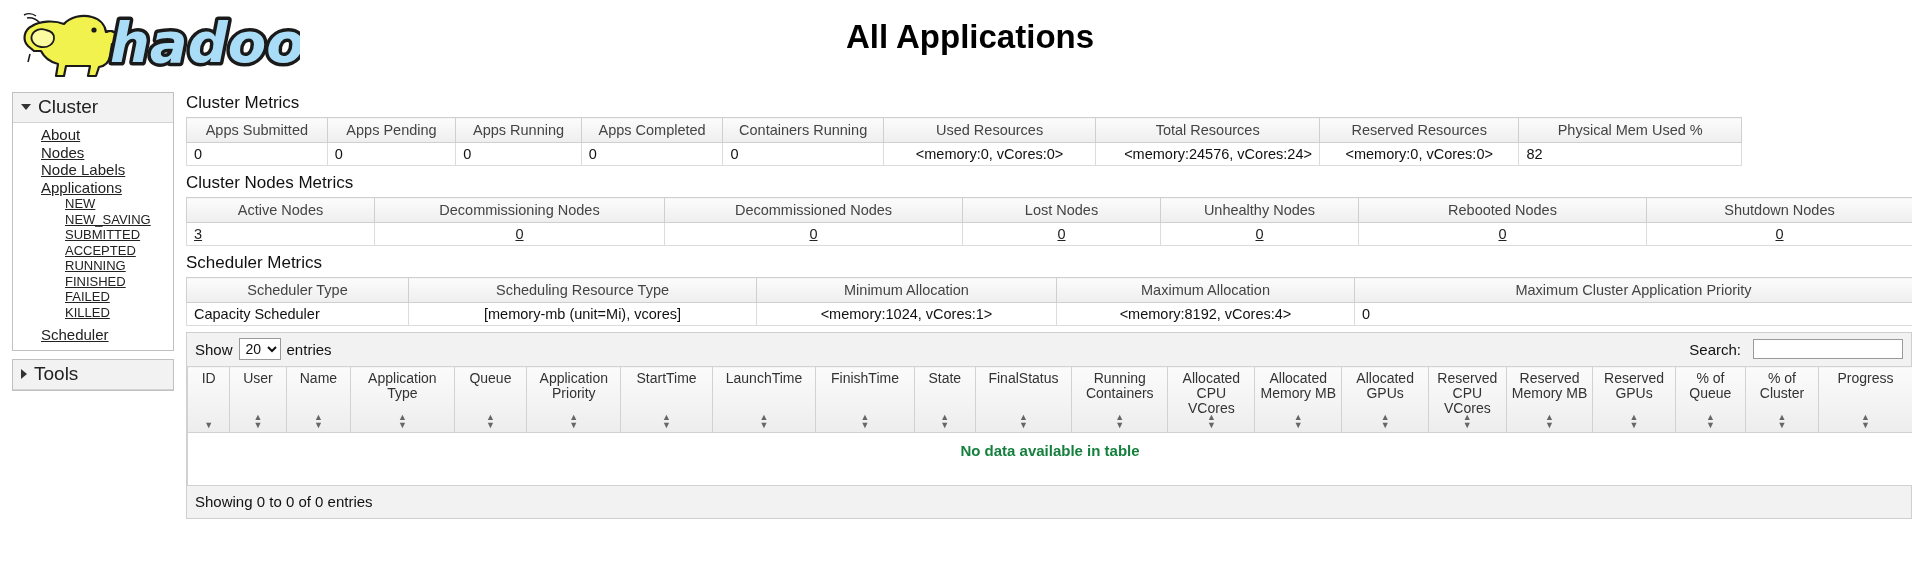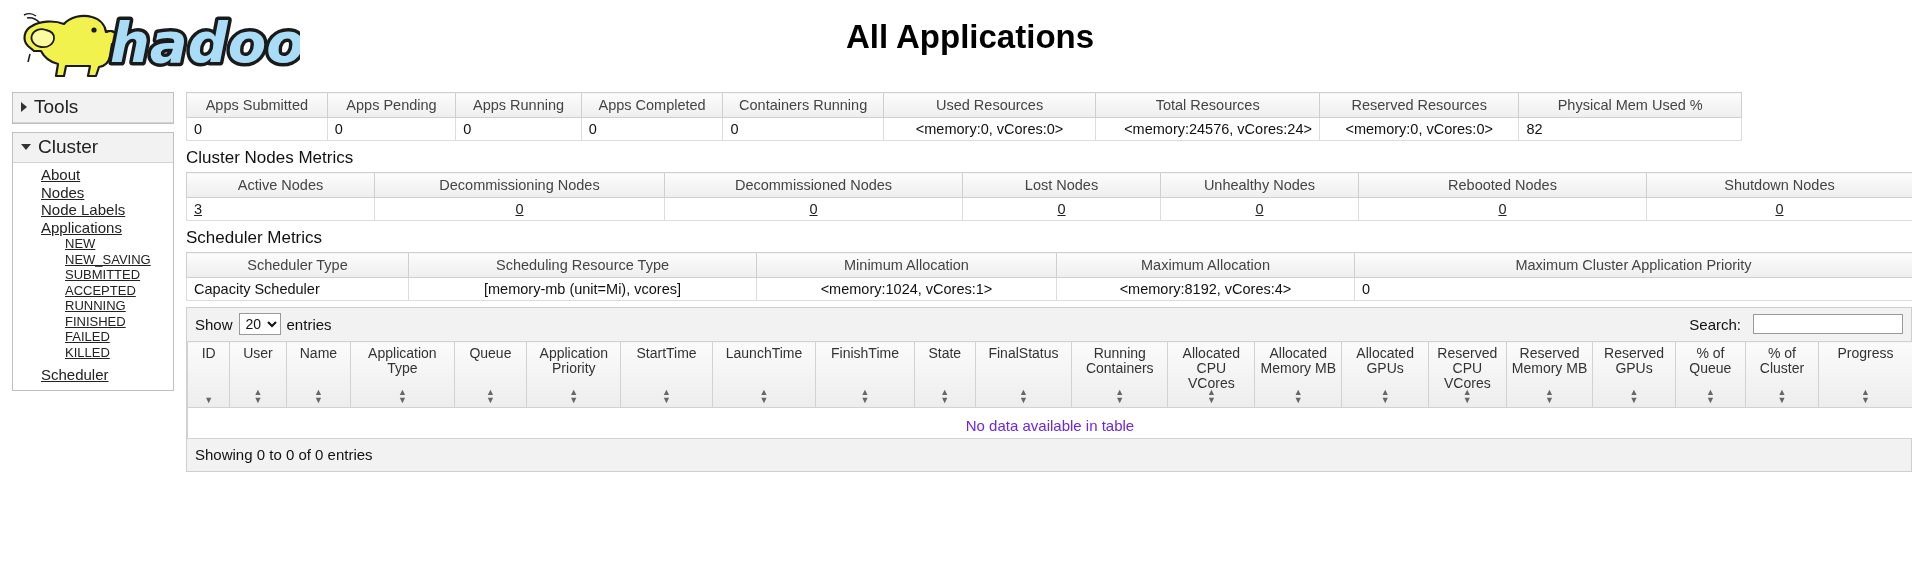--- a/index.html
+++ b/index.html
@@ -191,24 +191,25 @@
     line-height: 8px;
     pointer-events: none;
   }
   th .sort-arrows .up { display: block; }
   th .sort-arrows .dn { display: block; }
   th.sorted-asc { background: linear-gradient(#f6f6f6, #e4e4e4); }
   td.empty-row {
     border: 1px solid #d2d2d2;
     border-top: none;
     text-align: center;
-    padding: 9px 0 4px 0;
-    color: #6d28d9;
+    padding: 9px 0 26px 0;
+    color: #15803d;
     font-size: 15px;
     background: #fff;
+    font-weight: bold;
   }
   .dt-bottom {
     padding: 7px 8px 8px 8px;
     background: #f2f2f2;
     font-size: 15px;
     color: #111;
   }
 </style>
 </head>
 <body>
@@ -229,27 +230,20 @@
     <g font-family="DejaVu Sans, sans-serif" font-size="56" font-weight="bold" font-style="italic">
       <text x="100" y="58" fill="#1a1a1a" stroke="#1a1a1a" stroke-width="7" stroke-linejoin="round">hadoop</text>
       <text x="100" y="58" fill="#a9ddf7">hadoop</text>
     </g>
   </svg>
 </div>
 
 <div class="page-title">All Applications</div>
 
 <div class="sidebar">
-
-  <div class="nav-block">
-    <div class="nav-head">
-      <span class="caret-right"></span>
-      <span>Tools</span>
-    </div>
-  </div>
 
   <div class="nav-block">
     <div class="nav-head">
       <span class="caret-down"></span>
       <span>Cluster</span>
     </div>
     <div class="nav-body">
       <a class="nav-link">About</a>
       <a class="nav-link">Nodes</a>
       <a class="nav-link">Node Labels</a>
@@ -261,24 +255,32 @@
       <a class="nav-link sub">ACCEPTED</a>
       <a class="nav-link sub">RUNNING</a>
       <a class="nav-link sub">FINISHED</a>
       <a class="nav-link sub">FAILED</a>
       <a class="nav-link sub">KILLED</a>
 
       <a class="nav-link nav-scheduler">Scheduler</a>
     </div>
   </div>
 
+  <div class="nav-block">
+    <div class="nav-head">
+      <span class="caret-right"></span>
+      <span>Tools</span>
+    </div>
+  </div>
+
 </div>
 
 <div class="content">
 
+  <div class="section-title">Cluster Metrics</div>
   <table class="metrics" style="width:1556px;">
     <colgroup>
       <col style="width:129px">
         <col style="width:118px">
         <col style="width:115px">
       <col style="width:130px">
         <col style="width:147px">
         <col style="width:195px">
       <col style="width:205px">
         <col style="width:183px">

